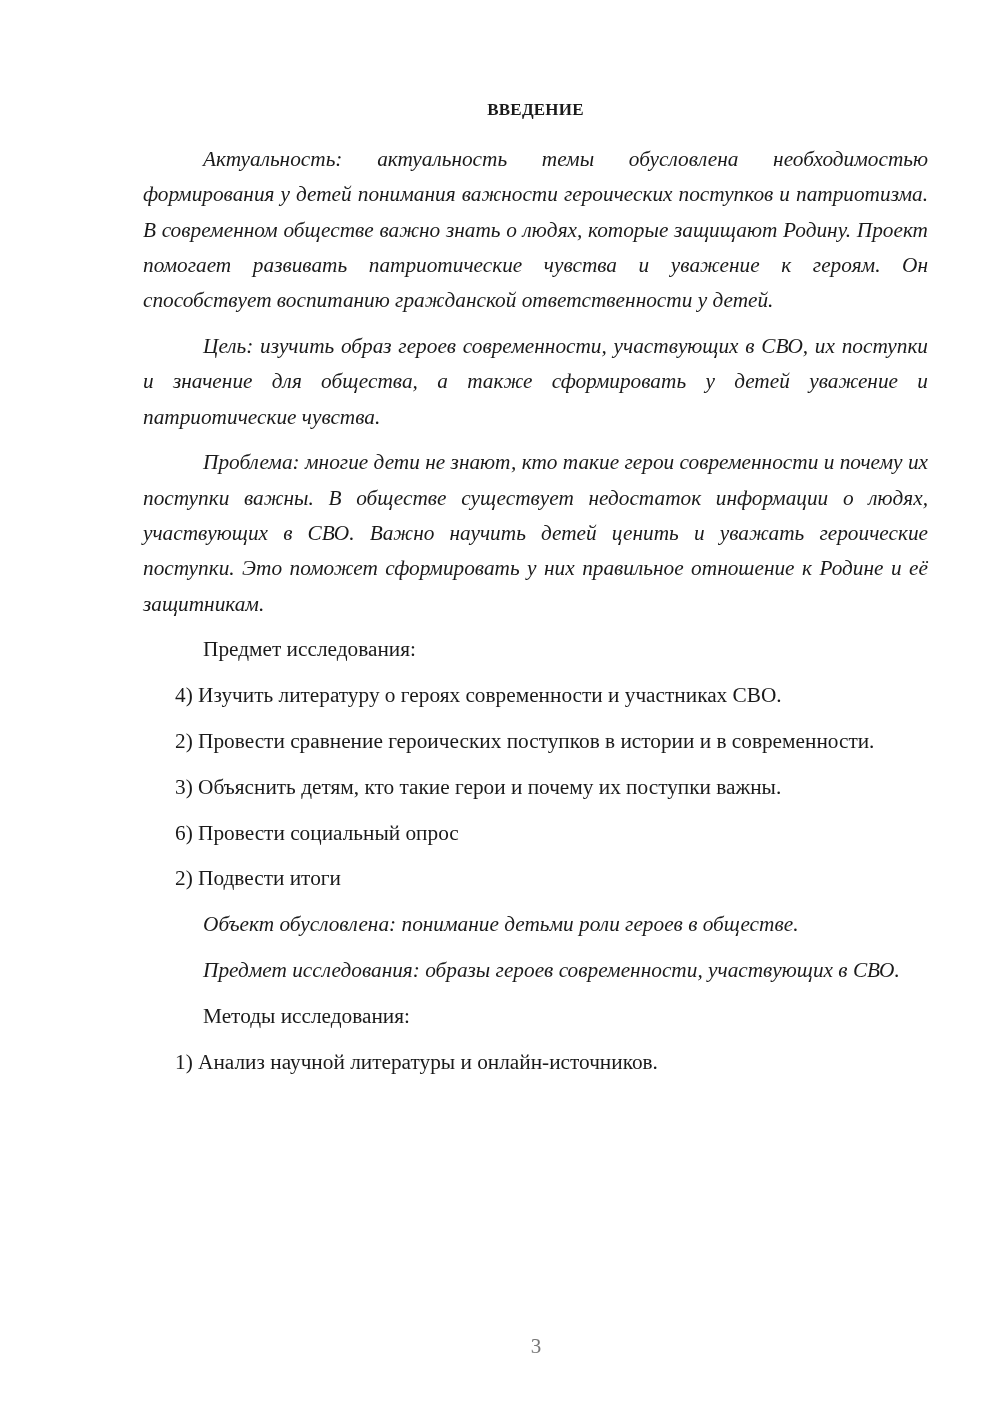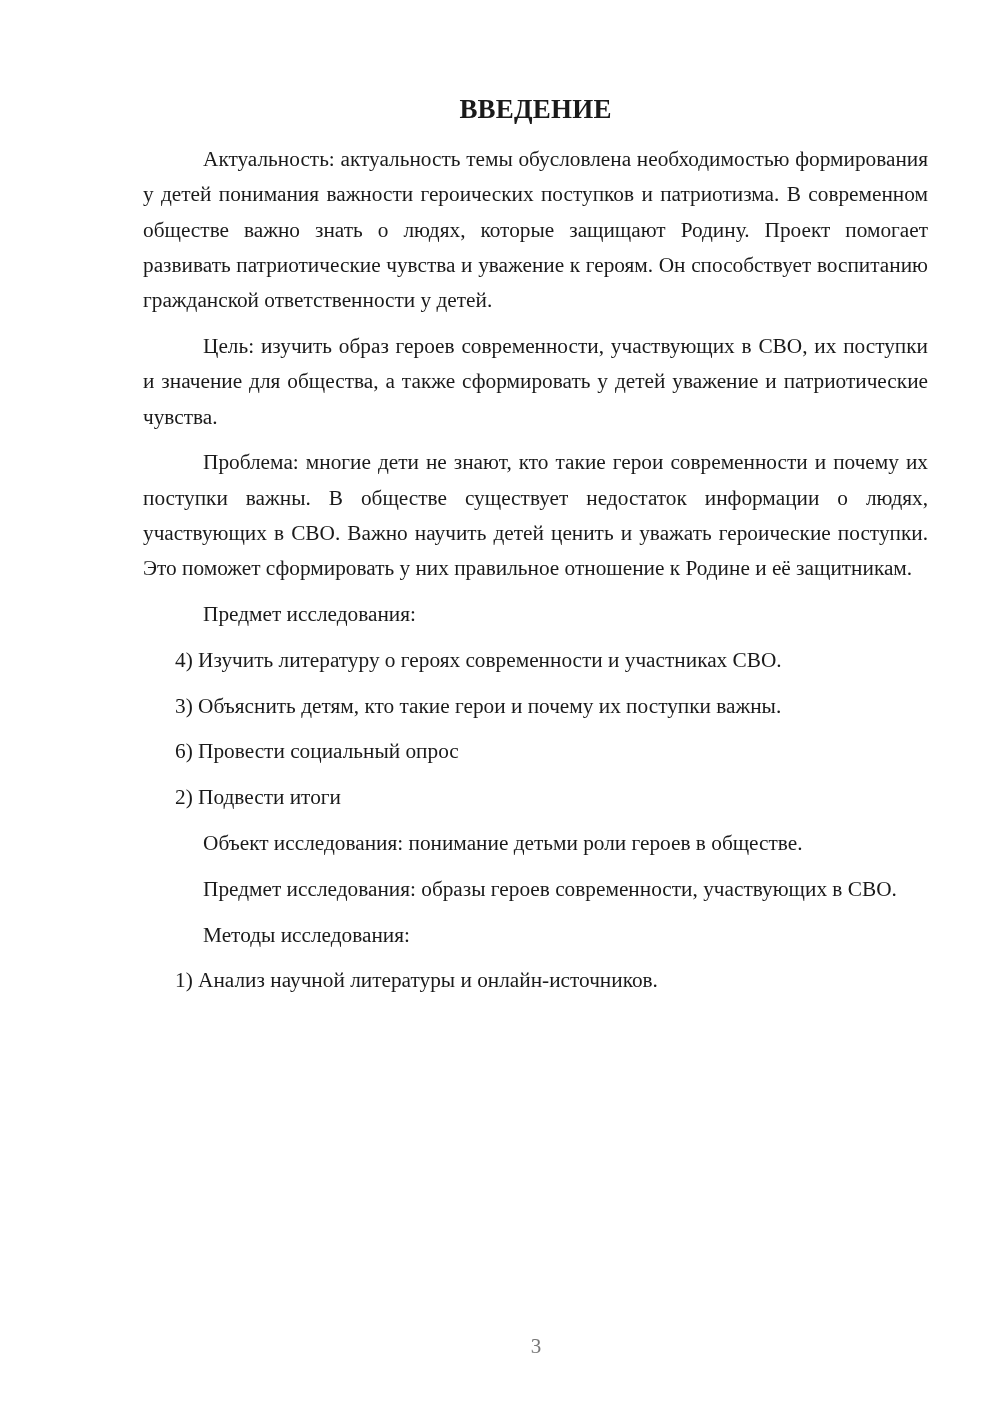--- a/index.html
+++ b/index.html
@@ -26,29 +26,30 @@
       position: absolute;
       left: 143px;
       top: 92px;
       width: 785px;
       font-size: 21.3px;
       line-height: 35.3px;
     }
     .title {
       text-align: center;
       font-weight: bold;
-      font-size: 27px;
+      font-size: 17px;
       line-height: 35px;
       margin: 0 0 15px 0;
       letter-spacing: 0.2px;
     }
     .para {
       text-indent: 60px;
       text-align: justify;
       margin: 0 0 10.5px 0;
+      font-style: italic;
     }
     .list-item {
       text-indent: 32px;
       text-align: justify;
       margin: 0 0 10.5px 0;
     }
     .label {
       text-indent: 60px;
       margin: 0 0 10.5px 0;
     }
@@ -69,26 +70,27 @@
   <div class="content">
     <h1 class="title">ВВЕДЕНИЕ</h1>
 
     <p class="para">Актуальность: актуальность темы обусловлена необходимостью формирования у детей понимания важности героических поступков и патриотизма. В современном обществе важно знать о людях, которые защищают Родину. Проект помогает развивать патриотические чувства и уважение к героям. Он способствует воспитанию гражданской ответственности у детей.</p>
     <p class="para">Цель: изучить образ героев современности, участвующих в СВО, их поступки и значение для общества, а также сформировать у детей уважение и патриотические чувства.</p>
     <p class="para">Проблема: многие дети не знают, кто такие герои современности и почему их поступки важны. В обществе существует недостаток информации о людях, участвующих в СВО. Важно научить детей ценить и уважать героические поступки. Это поможет сформировать у них правильное отношение к Родине и её защитникам.</p>
 
     <p class="label">Предмет исследования:</p>
     <div>
       <p class="list-item">4) Изучить литературу о героях современности и участниках СВО.</p>
+      <p class="list-item">2) Провести сравнение героических поступков в истории и в современности.</p>
       <p class="list-item">3) Объяснить детям, кто такие герои и почему их поступки важны.</p>
       <p class="list-item">6) Провести социальный опрос</p>
       <p class="list-item">2) Подвести итоги</p>
     </div>
 
-    <p class="para">Объект исследования: понимание детьми роли героев в обществе.</p>
+    <p class="para">Объект обусловлена: понимание детьми роли героев в обществе.</p>
     <p class="para">Предмет исследования: образы героев современности, участвующих в СВО.</p>
 
     <p class="label">Методы исследования:</p>
     <div>
       <p class="list-item">1) Анализ научной литературы и онлайн-источников.</p>
     </div>
   </div>
 
   <div class="page-number">3</div>
 </div>

